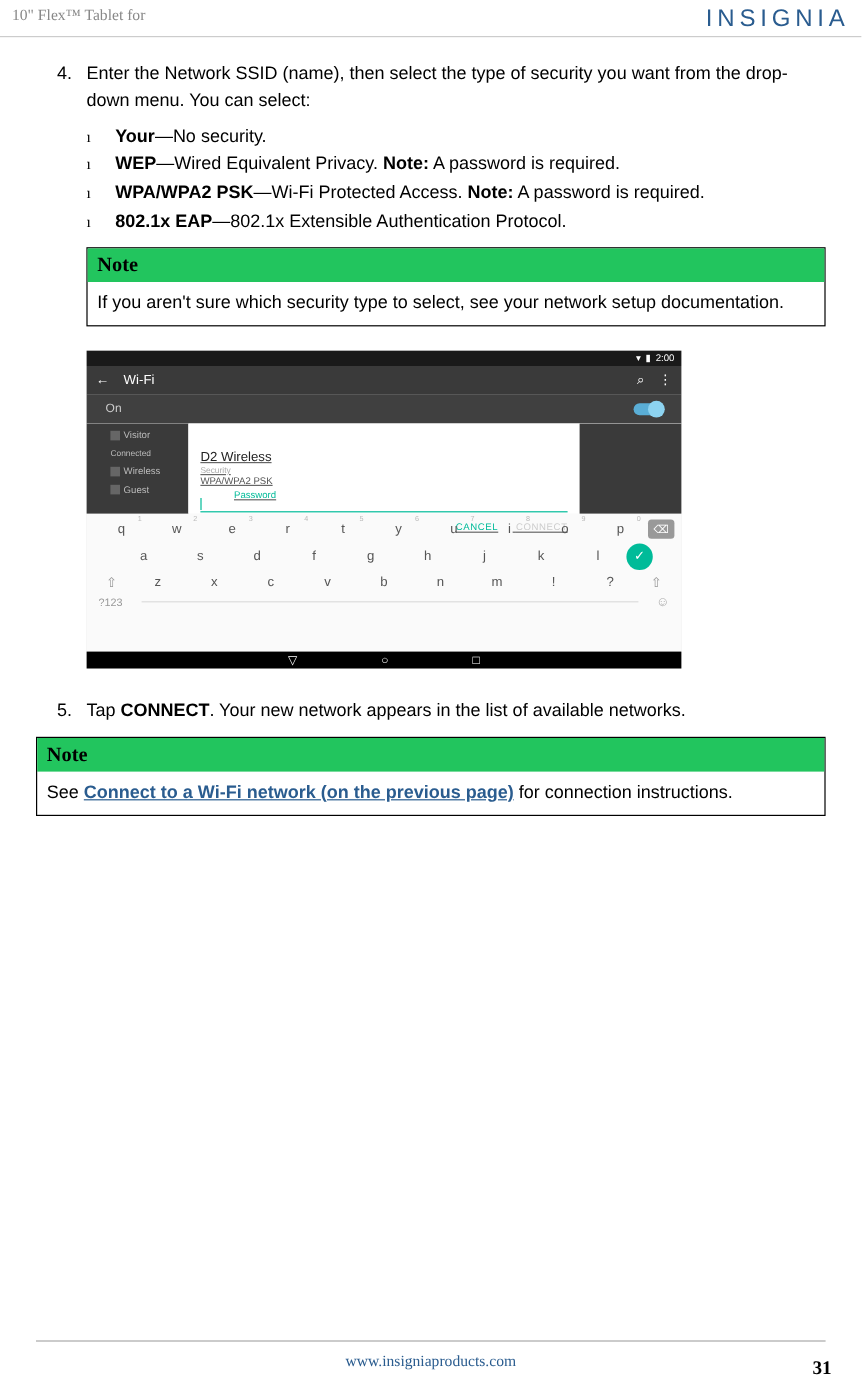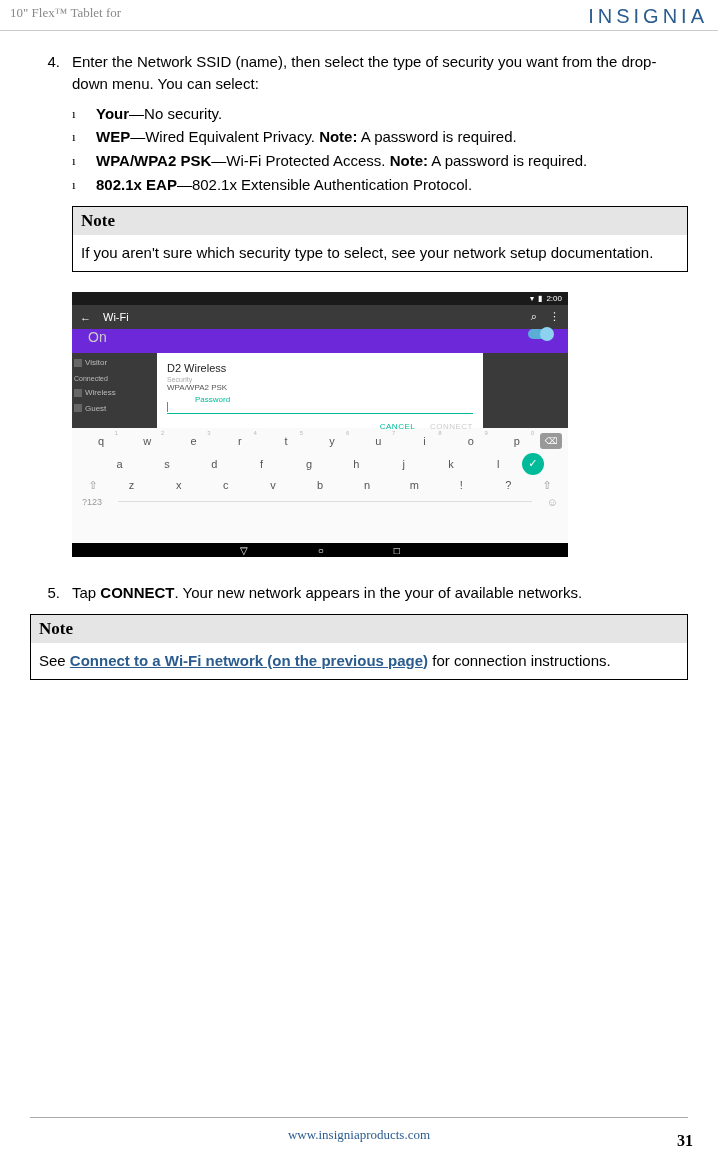--- a/index.html
+++ b/index.html
@@ -66,21 +66,21 @@
     .bullet-body { flex: 1; }
     .note-box {
       border: 1.5px solid #000;
       margin: 10px 0 20px 42px;
     }
     .note-box-full {
       border: 1.5px solid #000;
       margin: 10px 0 20px 0;
     }
     .note-header {
-      background: #e5e5e5;
+      background: #22c55e;
       font-weight: bold;
       font-family: Georgia, serif;
       font-size: 17px;
       padding: 4px 8px;
     }
     .note-body {
       padding: 8px;
       line-height: 1.35;
     }
     .link {
@@ -118,27 +118,28 @@
       height: 24px;
       display: flex;
       align-items: center;
       color: #fff;
       padding: 0 8px;
       font-size: 11px;
     }
     .ss-back { margin-right: 12px; }
     .ss-topbar-spacer { flex: 1; }
     .ss-on-row {
-      background: #6d28d9;
+      background: #404040;
       height: 24px;
       display: flex;
+      align-items: center;
       justify-content: space-between;
       padding: 0 16px;
       color: #ccc;
-      font-size: 14px;
+      font-size: 10px;
     }
     .ss-toggle {
       width: 24px; height: 10px;
       background: #5aaed6;
       border-radius: 5px;
       position: relative;
     }
     .ss-toggle::after {
       content: "";
       position: absolute;
@@ -148,38 +149,39 @@
       border-radius: 50%;
     }
     .ss-body {
       display: flex;
       height: 75px;
       background: #f7f7f7;
     }
     .ss-sidebar {
       width: 85px;
       background: #3a3a3a;
-      padding: 4px 2px;
+      padding: 4px 20px;
       color: #bbb;
       font-size: 8px;
       line-height: 1.6;
     }
     .ss-sidebar-item { margin-bottom: 3px; }
     .ss-sidebar-lock {
       display: inline-block;
       width: 8px; height: 8px;
       background: #666;
       margin-right: 3px;
       vertical-align: middle;
     }
     .ss-dialog {
       flex: 1;
       background: #fff;
-      padding: 9px 10px;
+      padding: 22px 10px;
       border-right: 85px solid #3a3a3a;
+      text-decoration: underline;
     }
     .ss-dialog-title {
       color: #222; font-size: 11px; font-weight: 500; margin-bottom: 2px;
     }
     .ss-dialog-label { font-size: 7px; color: #aaa; }
     .ss-dialog-val { font-size: 8px; color: #555; margin-bottom: 3px; }
     .ss-dialog-pass { font-size: 8px; color: #0b9; font-weight: 500; margin-left: 28px; }
     .ss-dialog-input {
       border-bottom: 1px solid #0b9;
       height: 10px;
@@ -403,21 +405,21 @@
         <span>▽</span>
         <span>○</span>
         <span>□</span>
       </div>
     </div>
   </div>
 
   <div class="step">
     <div class="step-num">5.</div>
     <div class="step-body">
-      <span>Tap </span><span class="b">CONNECT</span><span>. Your new network appears in the your of available networks.</span>
+      <span>Tap </span><span class="b">CONNECT</span><span>. Your new network appears in the list of available networks.</span>
     </div>
   </div>
 
   <div class="note-box-full">
     <div class="note-header">Note</div>
     <div class="note-body">
       <span>See </span><a class="link">Connect to a Wi-Fi network (on the previous page)</a><span> for connection instructions.</span>
     </div>
   </div>
 

